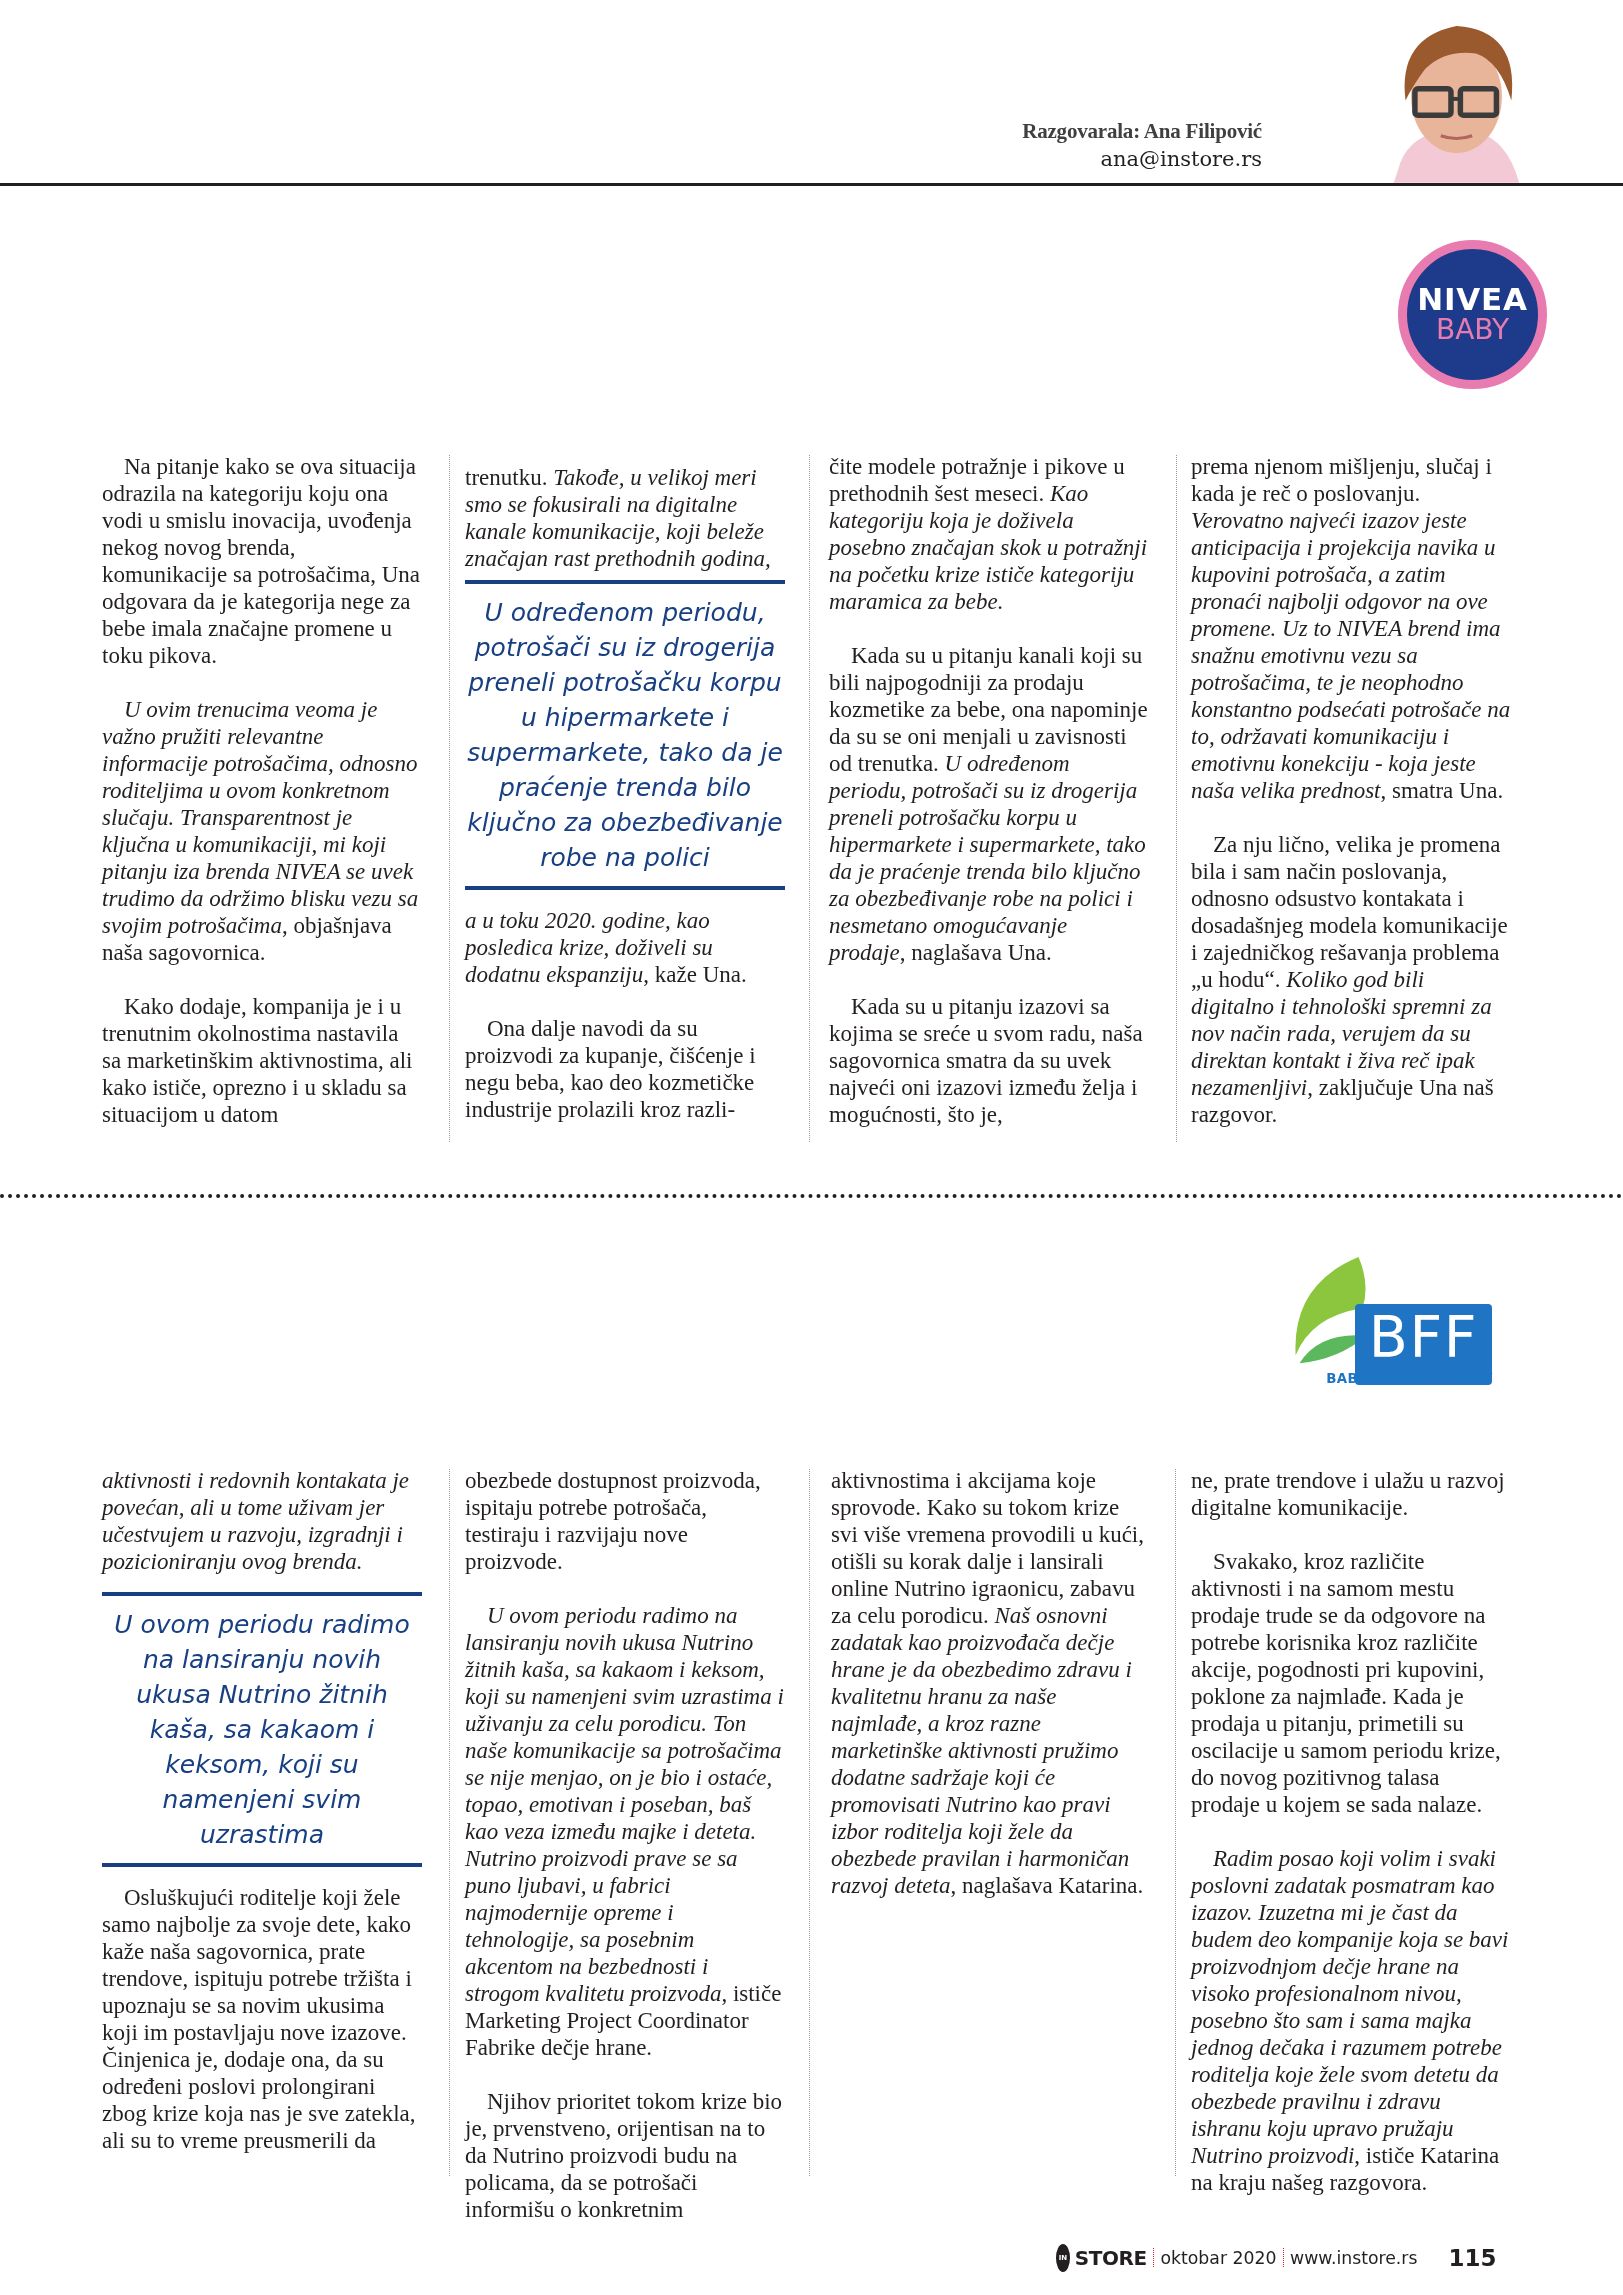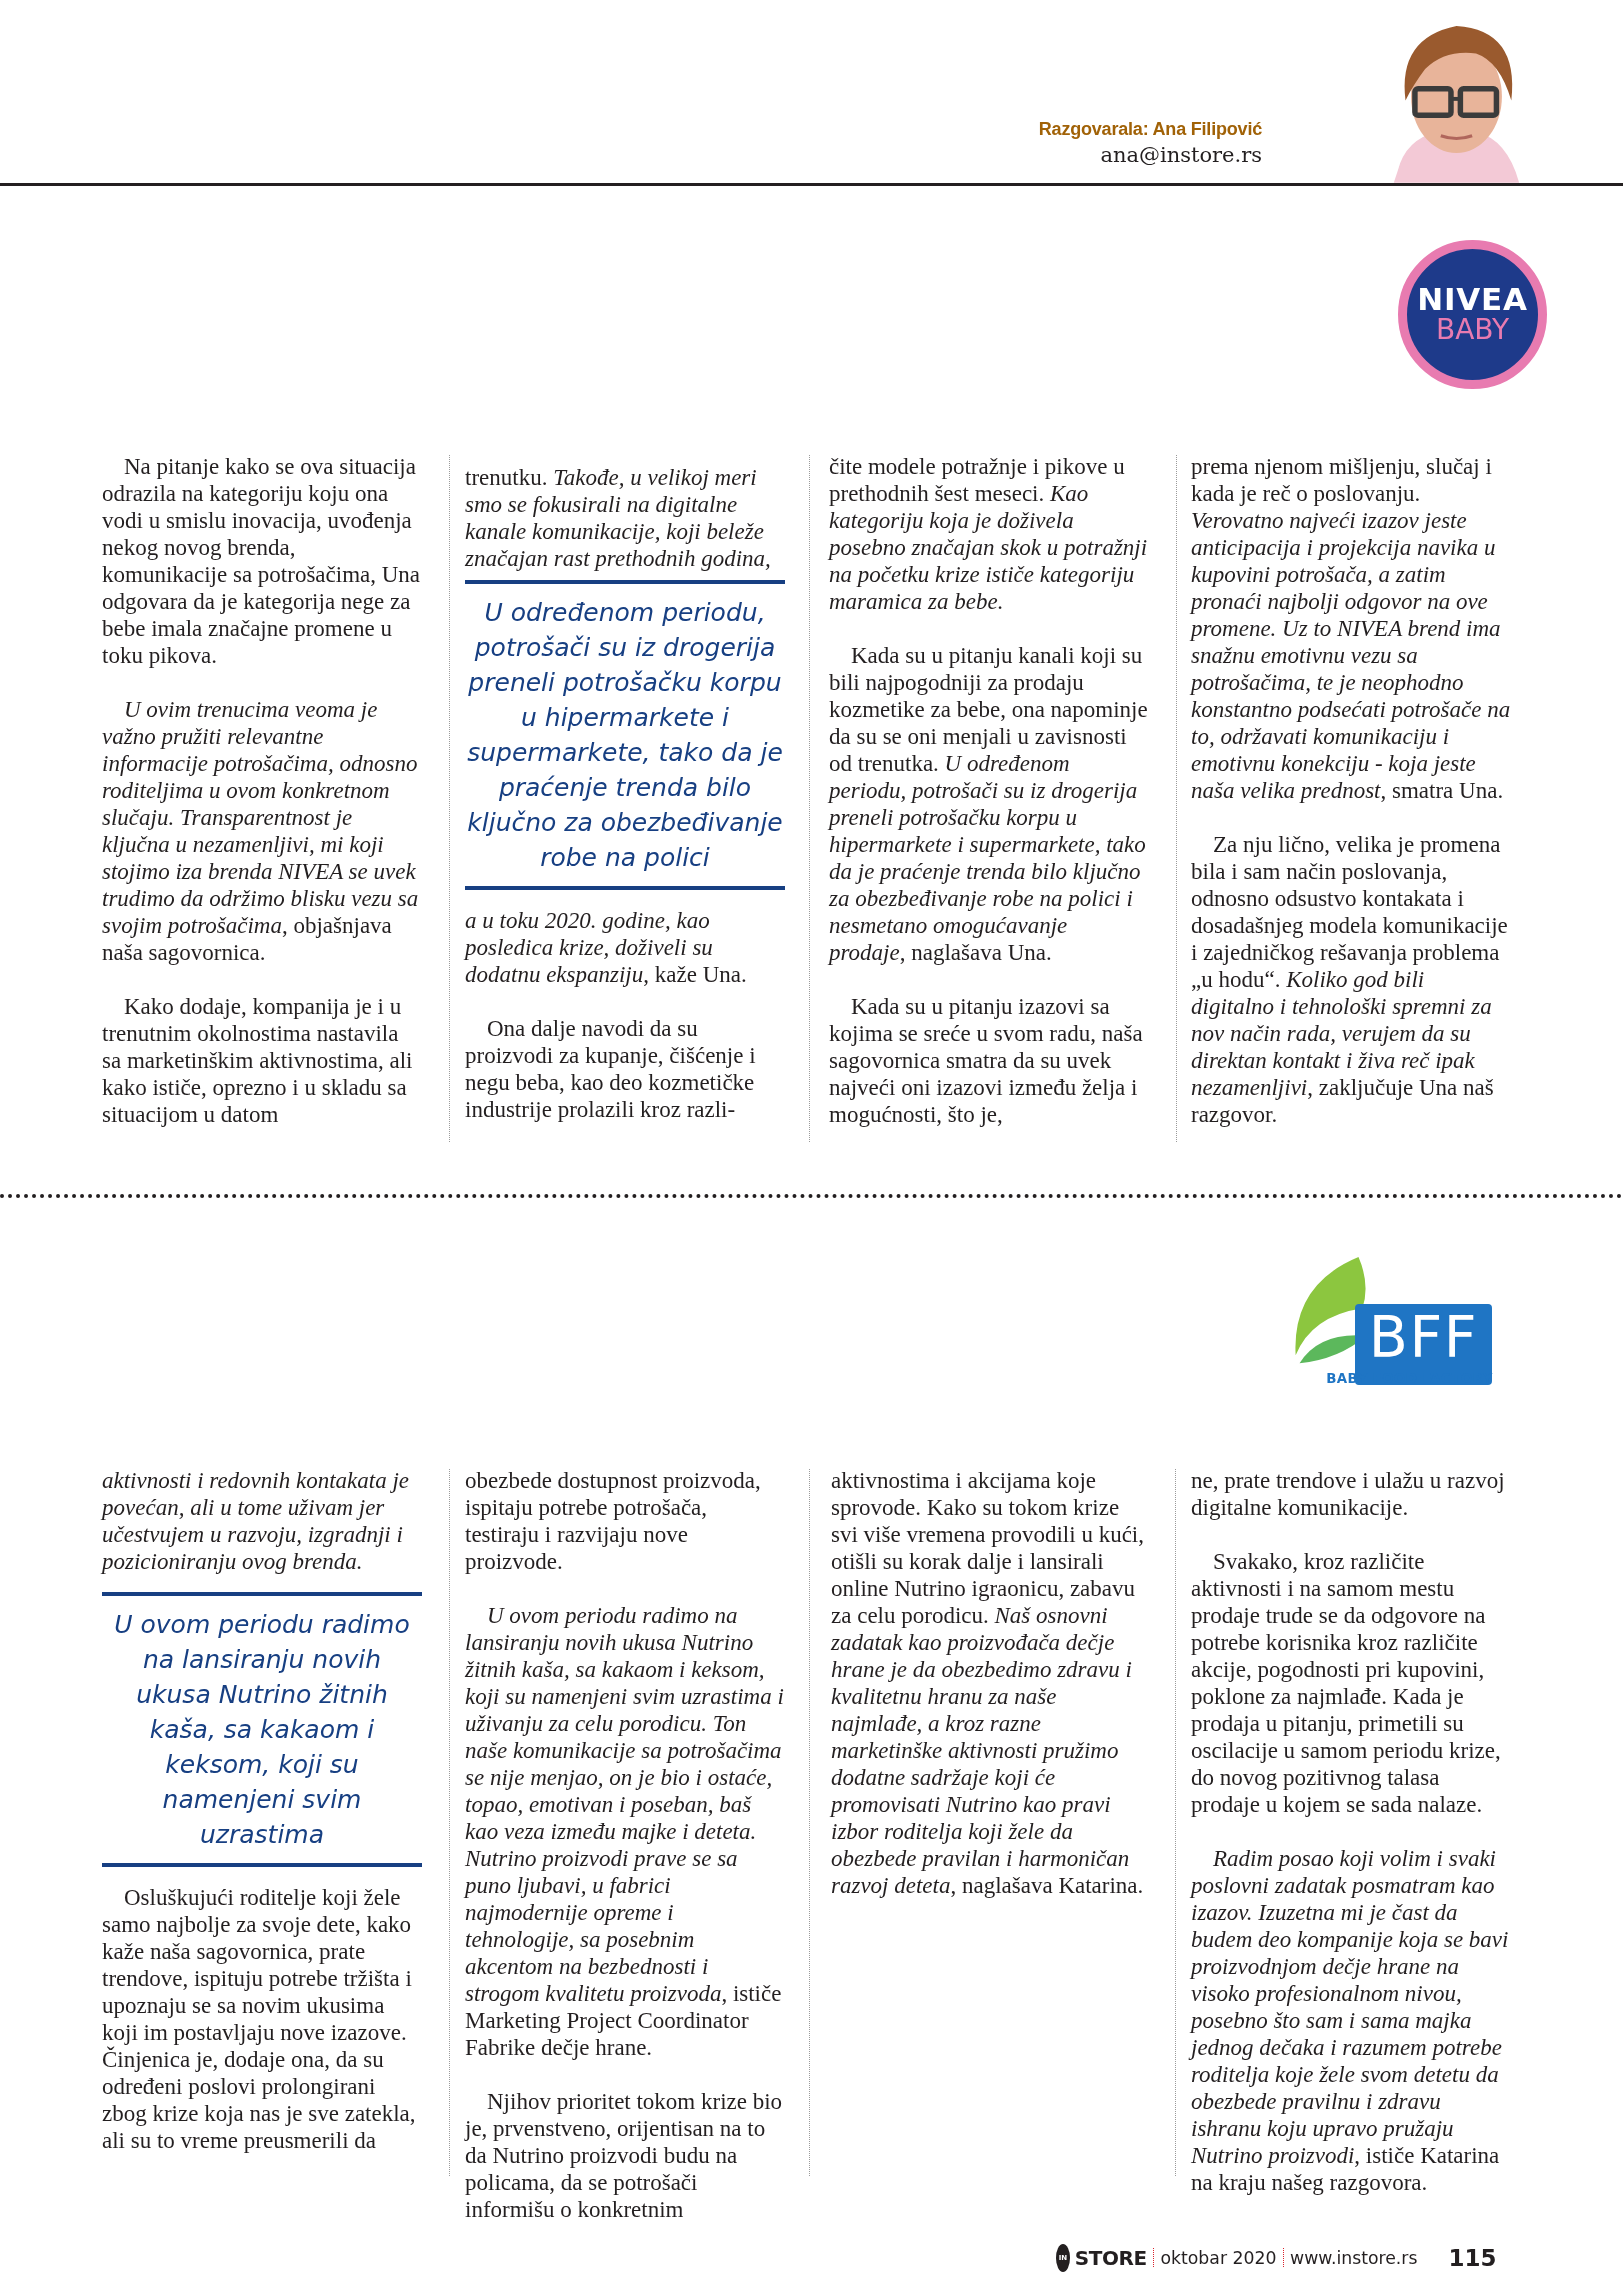--- a/index.html
+++ b/index.html
@@ -2,21 +2,21 @@
 <html style="font-size:12.6px"><head>
 <meta charset="utf-8">
 <style>
   html, body { margin:0; padding:0; background:#fff; }
   body { width:1623px; height:2295px; position:relative; overflow:hidden;
          font-family:"Liberation Serif", "DejaVu Serif", serif; color:#231f20; }
   .abs { position:absolute; }
 
   
   .byline { position:absolute; right:361px; top:119px; text-align:right; }
-  .byline .name { font-family:Liberation Sans, sans-serif; font-weight:bold; font-size:18px; color:#a16207; letter-spacing:-0.2px; }
+  .byline .name { font-family:Liberation Serif, serif; font-weight:bold; font-size:21px; color:#404040; letter-spacing:-0.2px; }
   .byline .email { font-family:"DejaVu Serif", serif; font-size:21px; color:#231f20; margin-top:3.1px; }
   .photo { position:absolute; left:1382px; top:14px; width:145px; height:169px; overflow:hidden; }
   .header-rule { position:absolute; left:0; top:183px; width:1623px; height:3.1px; background:#231f20; }
 
   
   .nivea-logo { position:absolute; left:1398px; top:240px; width:149px; height:149px; border-radius:50%;
                 background:#1e3a8a; border:9.4px solid #e87bb0; box-sizing:border-box;
                 display:flex; flex-direction:column; align-items:center; justify-content:center; }
   .nivea-logo .n1 { font-family:"DejaVu Sans", sans-serif; font-weight:bold; color:#fff; font-size:31px; letter-spacing:0.8px; line-height:1; }
   .nivea-logo .n2 { font-family:"DejaVu Sans", sans-serif; color:#e87bb0; font-size:28px; line-height:1.1; }
@@ -68,21 +68,21 @@
 </div>
 <div class="header-rule"></div>
 
 <div class="nivea-logo">
   <div class="n1">NIVEA</div>
   <div class="n2">BABY</div>
 </div>
 
 <div class="col" style="left:102px; top:453px;">
   <p>Na pitanje kako se ova situacija odrazila na kategoriju koju ona vodi u smislu inovacija, uvođenja nekog novog brenda, komunikacije sa potrošačima, Una odgovara da je kategorija nege za bebe imala značajne promene u toku pikova.</p>
-  <p><span class="it">U ovim trenucima veoma je važno pružiti relevantne informacije potrošačima, odnosno roditeljima u ovom konkretnom slučaju. Transparentnost je ključna u nezamenljivi, mi koji stojimo iza brenda NIVEA se uvek trudimo da održimo blisku vezu sa svojim potrošačima</span><span>, objašnjava naša sagovornica.</span></p>
+  <p><span class="it">U ovim trenucima veoma je važno pružiti relevantne informacije potrošačima, odnosno roditeljima u ovom konkretnom slučaju. Transparentnost je ključna u komunikaciji, mi koji pitanju iza brenda NIVEA se uvek trudimo da održimo blisku vezu sa svojim potrošačima</span><span>, objašnjava naša sagovornica.</span></p>
   <p>Kako dodaje, kompanija je i u trenutnim okolnostima nastavila sa marketinškim aktivnostima, ali kako ističe, oprezno i u skladu sa situacijom u datom</p>
 </div>
 <div class="divider" style="left:449px; top:455px; height:687px;"></div>
 
 <div class="col" style="left:465px; top:464px;">
   <p class="noindent" style="margin-bottom:7.9px;"><span>trenutku. </span><span class="it">Takođe, u velikoj meri smo se fokusirali na digitalne kanale komunikacije, koji beleže značajan rast prethodnih godina,</span></p>
   <div class="pull-rule"></div>
   <div class="pull">U određenom periodu, potrošači su iz drogerija preneli potrošačku korpu u hipermarkete i supermarkete, tako da je praćenje trenda bilo ključno za obezbeđivanje robe na polici</div>
   <div class="pull-rule" style="margin-bottom:17.3px;"></div>
   <p class="noindent"><span class="it">a u toku 2020. godine, kao posledica krize, doživeli su dodatnu ekspanziju</span><span>, kaže Una.</span></p>

